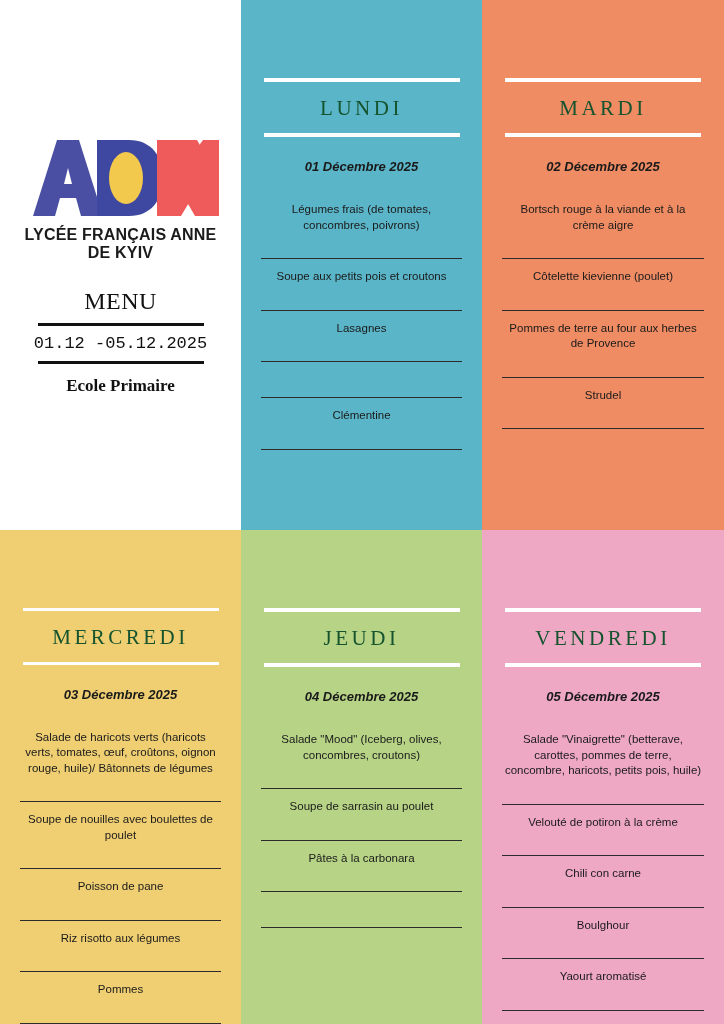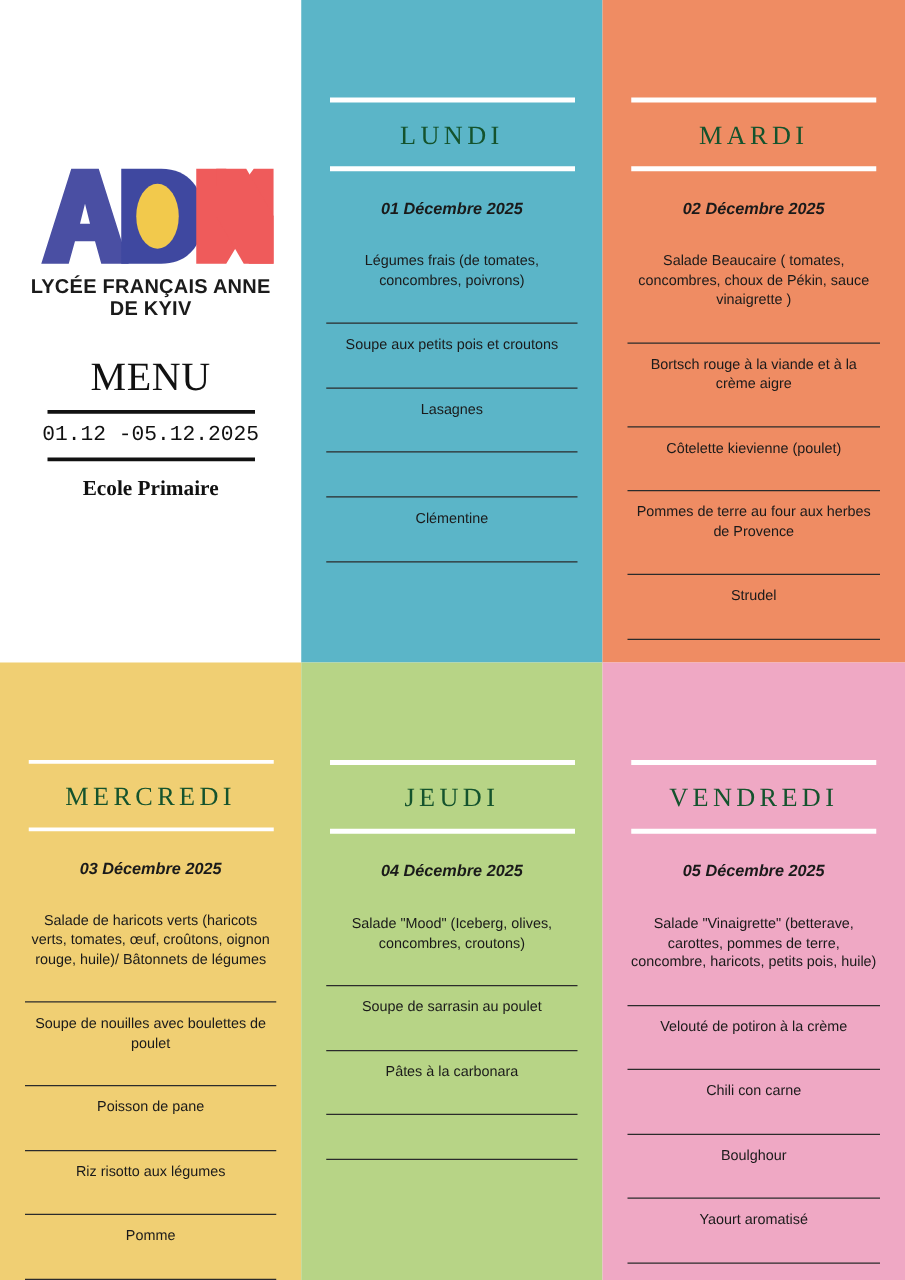--- a/index.html
+++ b/index.html
@@ -40,21 +40,21 @@
     font-family: "Liberation Sans", sans-serif;
     font-weight: bold;
     font-size: 16px;
     letter-spacing: 0.2px;
     color: #1b1b1b;
     text-align: center;
     margin-bottom: 26px;
   }
   .menu-word {
     font-family: "Liberation Serif", serif;
-    font-size: 32px;
+    font-size: 24px;
     letter-spacing: 0.5px;
     color: #111;
     margin-bottom: 6px;
   }
   .rule-thick {
     width: 166px;
     border-top: 3px solid #111;
     margin: 2px 0 8px;
   }
   .date-range {
@@ -181,39 +181,38 @@
       <div class="item">Clémentine</div>
     </div>
   </div>
 
   <div class="cell day top bg-orange">
     <div class="day-rule"></div>
     <div class="day-name">MARDI</div>
     <div class="day-rule-b"></div>
     <div class="day-date">02 Décembre 2025</div>
     <div class="items">
-      <div class="item">Salade Beaucaire ( tomates, concombres, choux de Pékin, sauce vinaigrette )</div>
       <div class="item">Bortsch rouge à la viande et à la crème aigre</div>
       <div class="item">Côtelette kievienne  (poulet)</div>
       <div class="item">Pommes de terre au four aux herbes de Provence</div>
       <div class="item">Strudel</div>
     </div>
   </div>
 
   <div class="cell day bottom bg-yellow">
     <div class="day-rule"></div>
     <div class="day-name">MERCREDI</div>
     <div class="day-rule-b"></div>
     <div class="day-date">03 Décembre 2025</div>
     <div class="items">
       <div class="item">Salade de haricots verts (haricots verts, tomates, œuf, croûtons, oignon rouge, huile)/ Bâtonnets de légumes</div>
       <div class="item">Soupe de nouilles avec boulettes de poulet</div>
       <div class="item">Poisson de pane</div>
       <div class="item">Riz risotto aux légumes</div>
-      <div class="item">Pomme</div>
+      <div class="item">Pommes</div>
     </div>
   </div>
 
   <div class="cell day bottom bg-green">
     <div class="day-rule"></div>
     <div class="day-name">JEUDI</div>
     <div class="day-rule-b"></div>
     <div class="day-date">04 Décembre 2025</div>
     <div class="items">
       <div class="item">Salade "Mood" (Iceberg, olives, concombres, croutons)</div>

